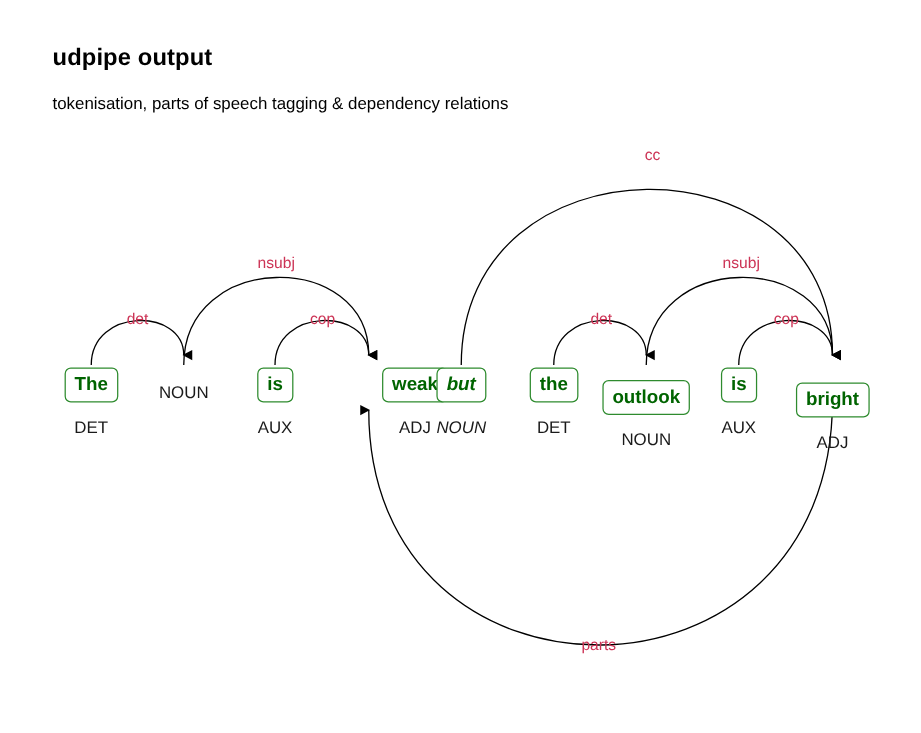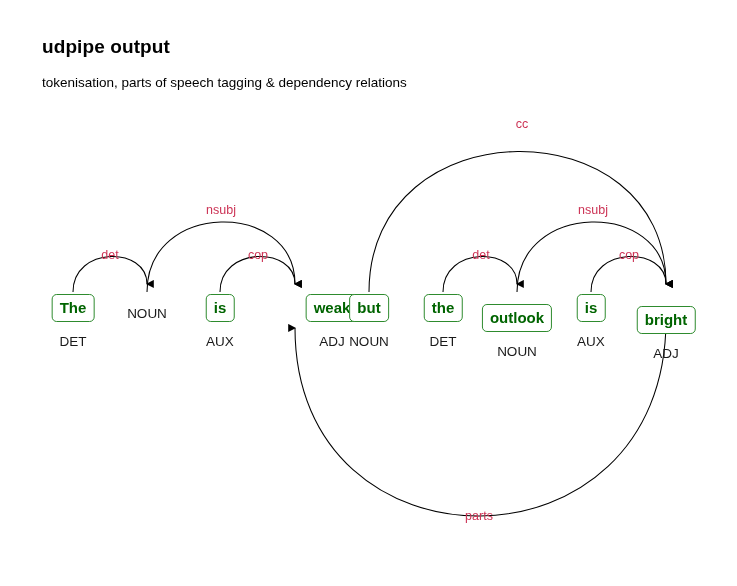--- a/index.html
+++ b/index.html
@@ -144,21 +144,21 @@
     <div class="token-group" style="left:220px; top:294px;">
       <span class="token-box">is</span>
       <span class="pos-tag">AUX</span>
     </div>
 
     <div class="token-group" style="left:295px; top:294px;margin-left:37px;">
       <span class="token-box">weak</span>
       <span class="pos-tag">ADJ</span>
     </div>
 
-    <div class="token-group" style="left:369px; top:294px;">
+    <div class="token-group" style="left:369px; top:294px;font-style:italic;">
       <span class="token-box">but</span>
       <span class="pos-tag">NOUN</span>
     </div>
 
     <div class="token-group" style="left:443px; top:294px;">
       <span class="token-box">the</span>
       <span class="pos-tag">DET</span>
     </div>
 
     <div class="token-group" style="left:517px; top:304px;">

